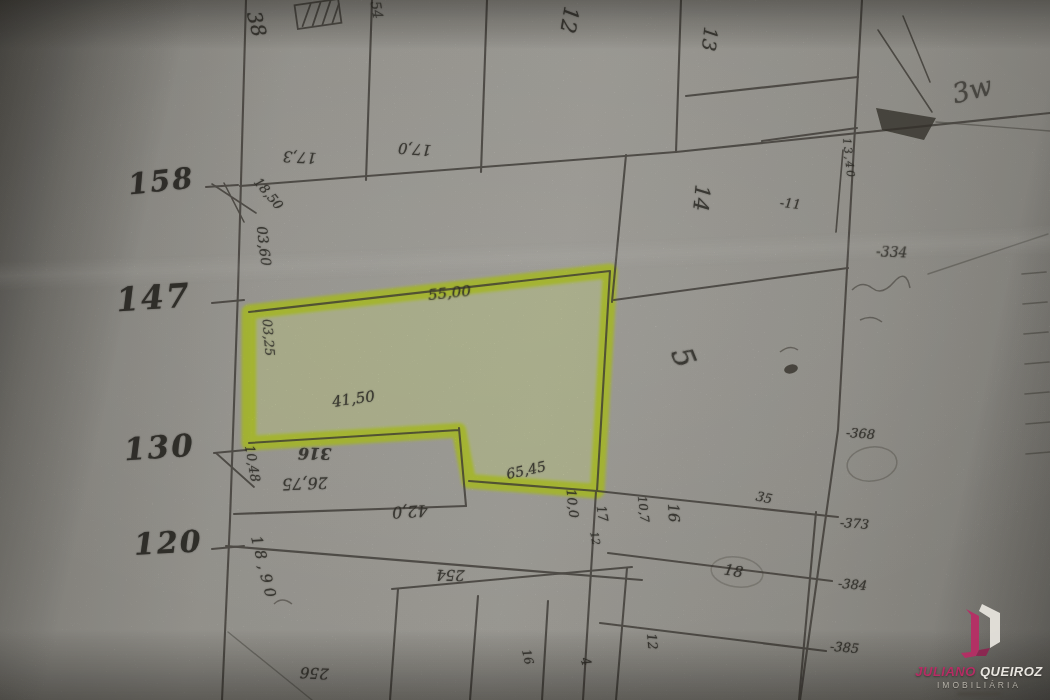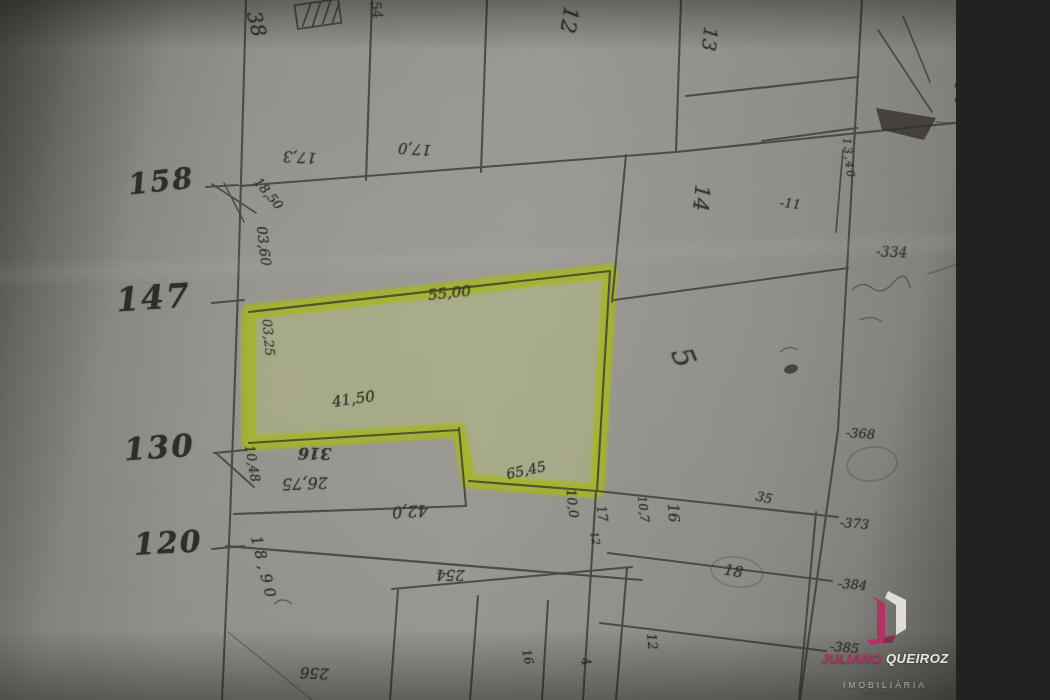--- a/index.html
+++ b/index.html
@@ -1,16 +1,16 @@
 <!DOCTYPE html>
 <html><head>
 <meta charset="utf-8">
 <style>
   html,body{margin:0;padding:0;background:#222;}
-  .frame{position:relative;width:956px;height:700px;overflow:hidden;
+  .frame{position:relative;width:1050px;height:700px;overflow:hidden;
          font-family:"DejaVu Serif",serif;background:#a9a79f;}
   
   .photo{position:absolute;inset:0;
     background:
       radial-gradient(120% 95% at 48% 42%, rgba(255,255,252,0.10) 0%, rgba(255,255,252,0) 55%),
       linear-gradient(100deg,#8b8982 0%,#aeaca4 26%,#b5b3ab 52%,#a8a69e 78%,#8f8d86 100%);
     filter:blur(0.3px) saturate(0.92);}
   .shade{position:absolute;inset:0;pointer-events:none;
     background:
       linear-gradient(178deg, rgba(0,0,0,0) 35.5%, rgba(255,255,248,0.09) 37.5%, rgba(0,0,0,0) 39.5%),
@@ -28,21 +28,21 @@
   .rn{position:absolute;font-family:"DejaVu Serif",serif;font-style:italic;font-weight:700;
       color:#2d2b26;letter-spacing:2px;opacity:.9;text-shadow:0 0 1.6px rgba(45,43,38,.7);}
   
   .wm{position:absolute;right:6px;bottom:4px;width:130px;text-align:center;pointer-events:none;}
   .wm .mono{display:block;margin:0 auto 2px auto;}
   .wm .names{font-family:"Liberation Sans",sans-serif;font-weight:700;font-style:italic;
       font-size:13px;letter-spacing:.5px;white-space:nowrap;
       text-shadow:0 1px 2px rgba(20,18,16,.5);}
   .wm .first{color:#b62d64;} .wm .last{color:#e9e6e0;}
   .wm .sub{font-family:"Liberation Sans",sans-serif;font-size:8.5px;letter-spacing:3px;
-      color:#b5b1a8;margin-top:14px;text-shadow:0 1px 1px rgba(20,18,16,.4);}
+      color:#b5b1a8;margin-top:1px;text-shadow:0 1px 1px rgba(20,18,16,.4);}
   .wm .smudge{width:44px;height:4px;margin:2px auto 0 auto;background:rgba(70,66,58,.55);
       filter:blur(1.4px);border-radius:2px;}
 </style>
 </head>
 <body>
 
 <div class="frame">
   <div class="photo"></div>
 
   <svg class="map" width="1050" height="700" viewBox="0 0 1050 700">

